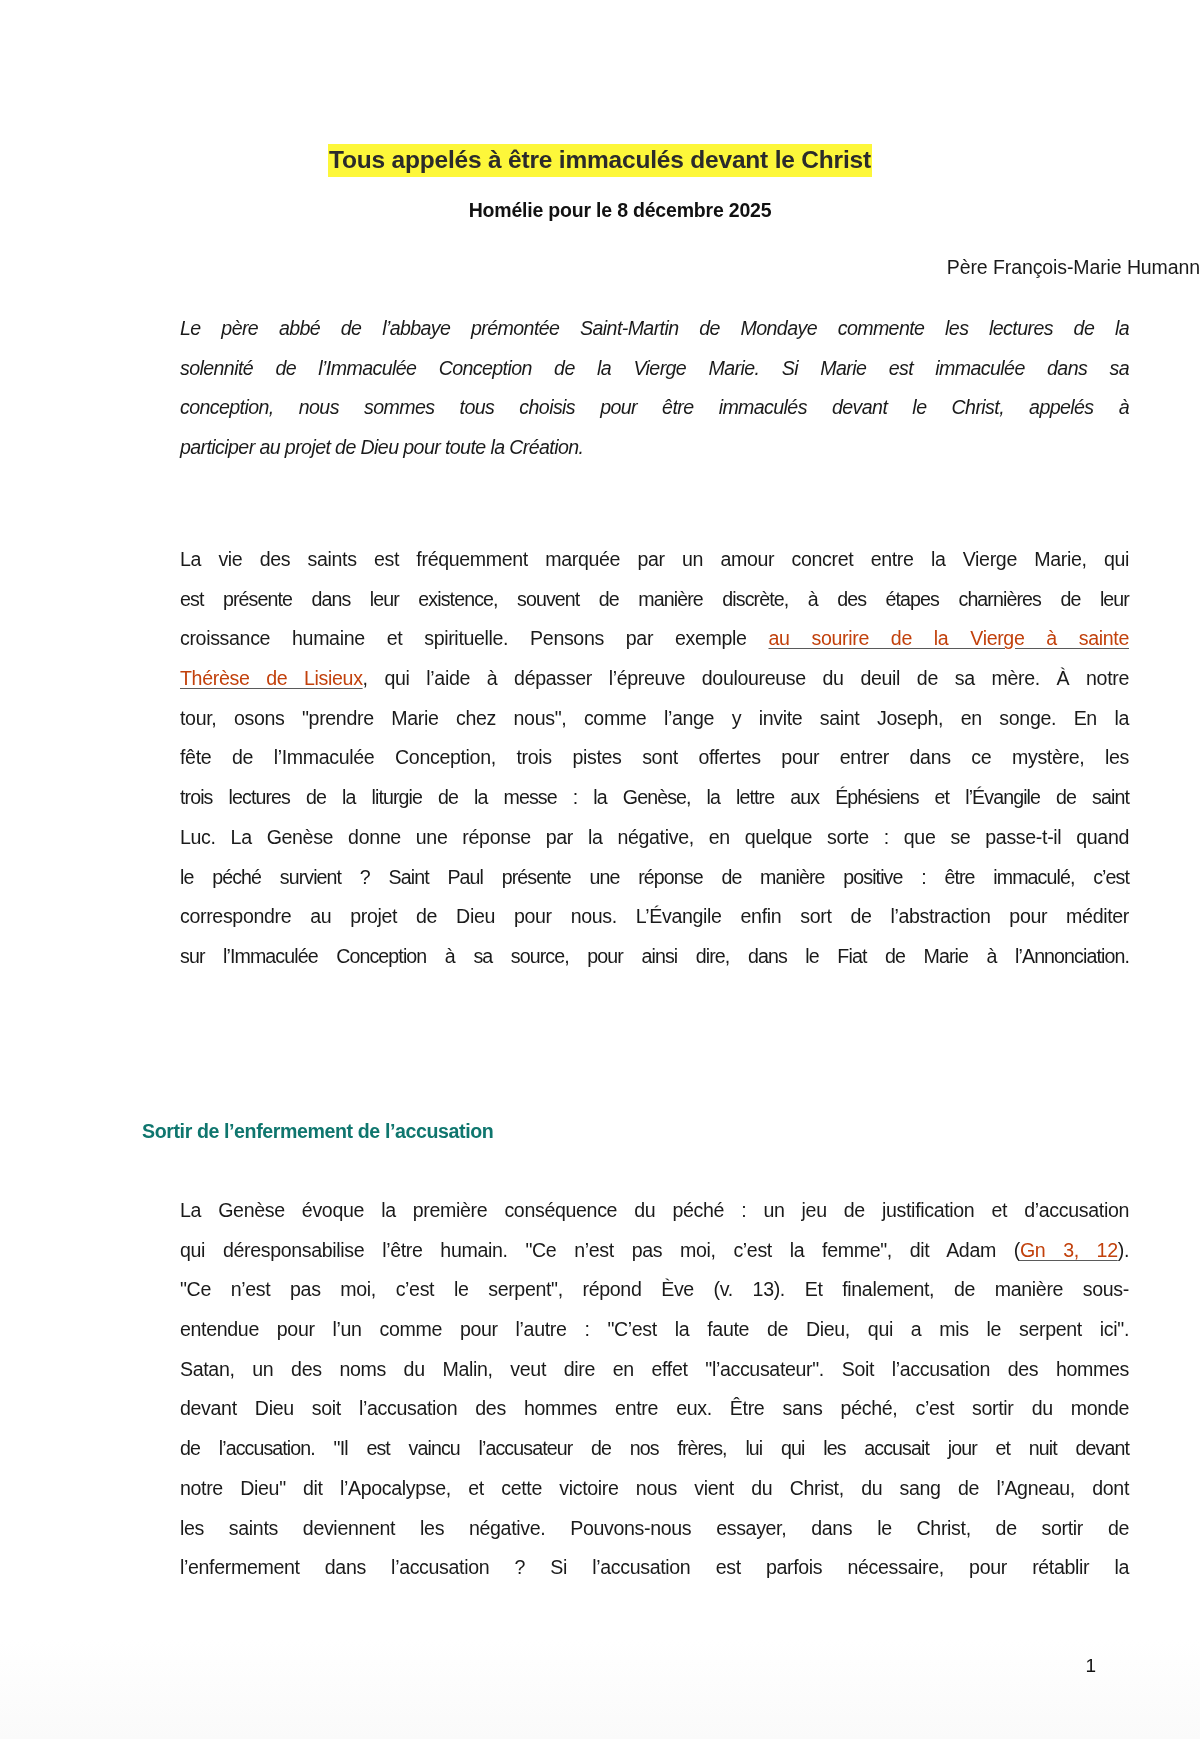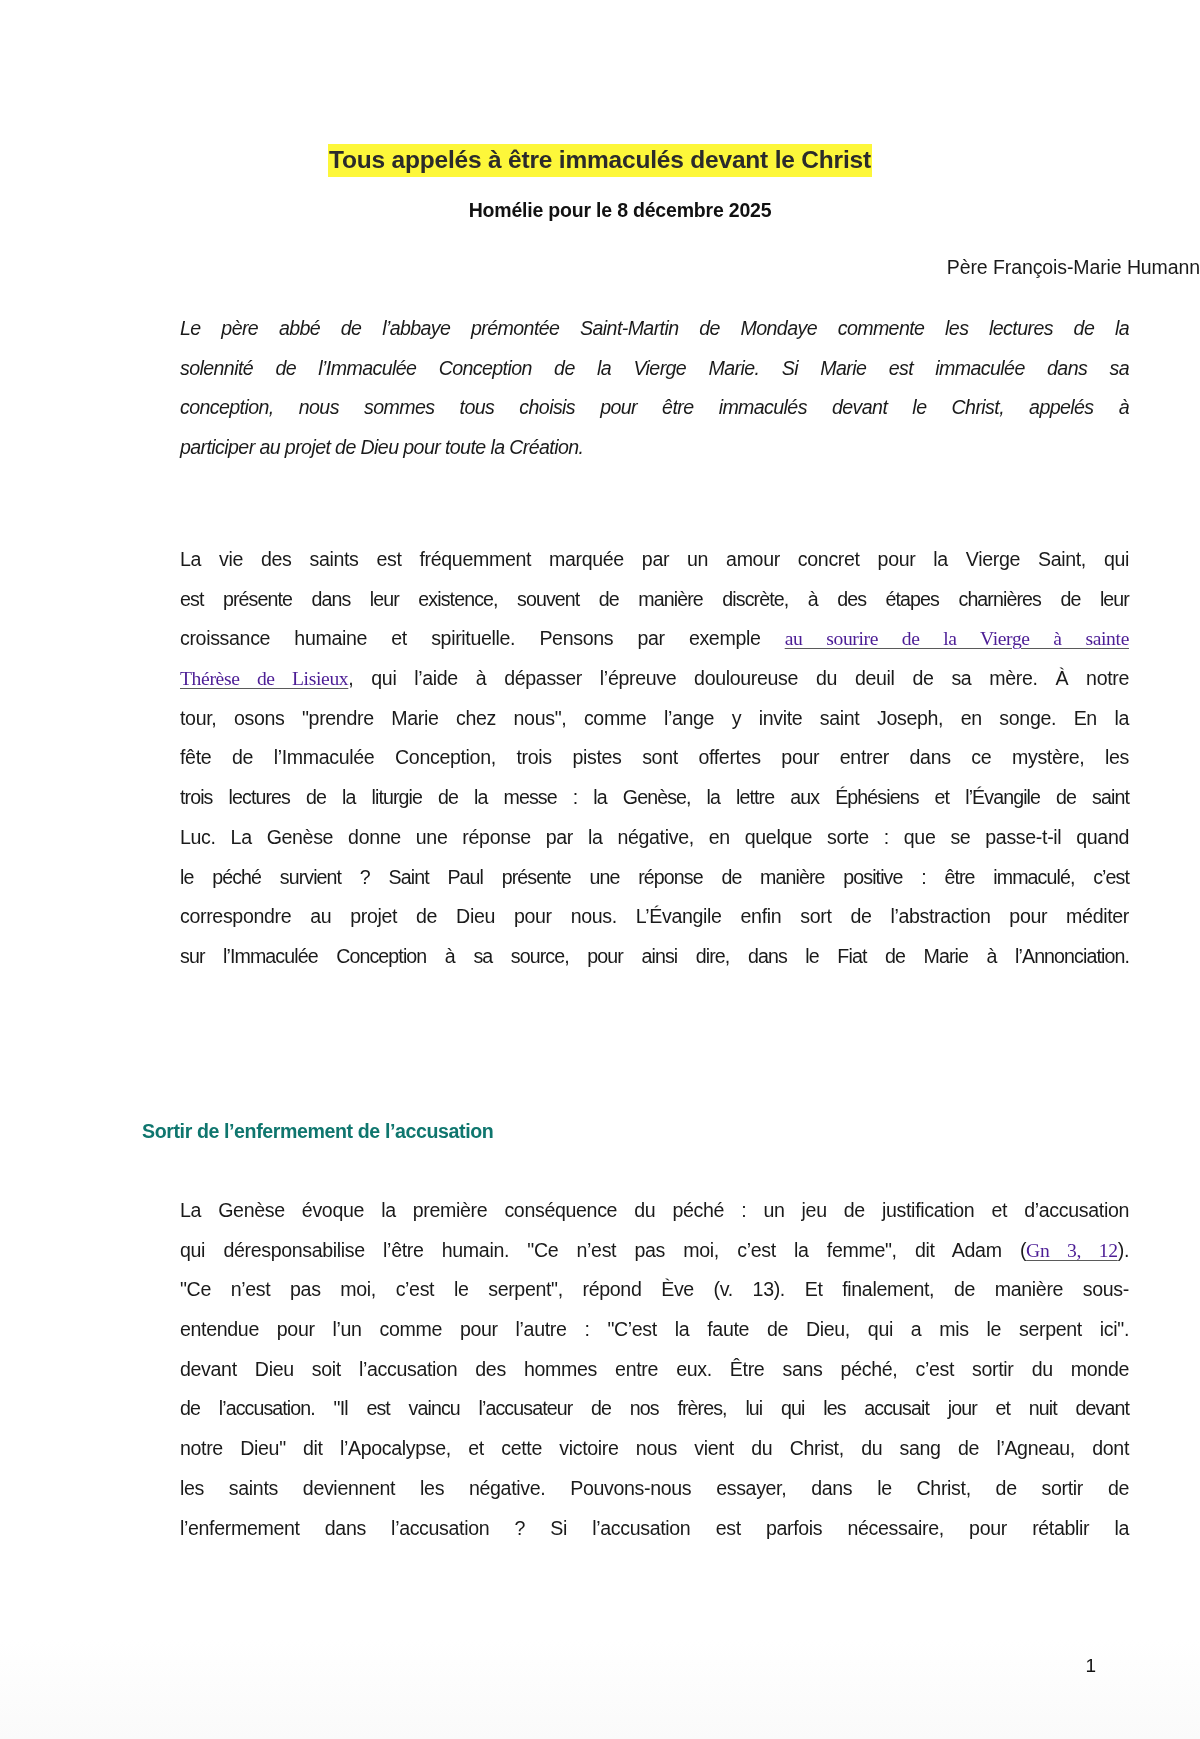--- a/index.html
+++ b/index.html
@@ -76,26 +76,25 @@
       text-align-last: left;
     }
     .line.tight {
       letter-spacing: -0.9px;
     }
     .italic .line {
       font-style: italic;
       letter-spacing: -0.6px;
     }
     .link {
-      color: #4c1d95;
+      color: #c2410c;
       text-decoration: underline;
       text-decoration-color: #5a5a5a;
       text-underline-offset: 3px;
       cursor: pointer;
-      font-family: Liberation Serif, serif;
     }
     .em { }
     .heading {
       position: absolute;
       left: 142px;
       top: 1120px;
       font-size: 19.6px;
       font-weight: bold;
       color: #0f766e;
       letter-spacing: -0.4px;
@@ -125,40 +124,41 @@
   <div class="center-line author">Père François-Marie Humann</div>
 
   <div class="para italic" style="top: 309px;">
     <span class="line">Le père abbé de l’abbaye prémontée Saint-Martin de Mondaye commente les lectures de la</span>
     <span class="line">solennité de l’Immaculée Conception de la Vierge Marie. Si Marie est immaculée dans sa</span>
     <span class="line">conception, nous sommes tous choisis pour être immaculés devant le Christ, appelés à</span>
     <span class="line last">participer au projet de Dieu pour toute la Création.</span>
   </div>
 
   <div class="para" style="top: 540px;">
-    <span class="line">La vie des saints est fréquemment marquée par un amour concret pour la Vierge Saint, qui</span>
+    <span class="line">La vie des saints est fréquemment marquée par un amour concret entre la Vierge Marie, qui</span>
     <span class="line tight">est présente dans leur existence, souvent de manière discrète, à des étapes charnières de leur</span>
     <span class="line"><span>croissance humaine et spirituelle. Pensons par exemple </span><a class="link">au sourire de la Vierge à sainte</a></span>
     <span class="line"><a class="link">Thérèse de Lisieux</a><span>, qui l’aide à dépasser l’épreuve douloureuse du deuil de sa mère. À notre</span></span>
     <span class="line">tour, osons "prendre Marie chez nous", comme l’ange y invite saint Joseph, en songe. En la</span>
     <span class="line">fête de l’Immaculée Conception, trois pistes sont offertes pour entrer dans ce mystère, les</span>
     <span class="line tight">trois lectures de la liturgie de la messe : la Genèse, la lettre aux Éphésiens et l’Évangile de saint</span>
     <span class="line">Luc. La Genèse donne une réponse par la négative, en quelque sorte : que se passe-t-il quand</span>
     <span class="line tight">le péché survient ? Saint Paul présente une réponse de manière positive : être immaculé, c’est</span>
     <span class="line">correspondre au projet de Dieu pour nous. L’Évangile enfin sort de l’abstraction pour méditer</span>
     <span class="line tight"><span>sur l’Immaculée Conception à sa source, pour ainsi dire, dans le </span><span class="em">Fiat</span><span> de Marie à l’Annonciation.</span></span>
   </div>
 
   <div class="heading">Sortir de l’enfermement de l’accusation</div>
 
   <div class="para" style="top: 1191px;">
     <span class="line">La Genèse évoque la première conséquence du péché : un jeu de justification et d’accusation</span>
     <span class="line"><span>qui déresponsabilise l’être humain. "Ce n’est pas moi, c’est la femme", dit Adam (</span><a class="link">Gn 3, 12</a><span>).</span></span>
     <span class="line">"Ce n’est pas moi, c’est le serpent", répond Ève (v. 13). Et finalement, de manière sous-</span>
     <span class="line">entendue pour l’un comme pour l’autre : "C’est la faute de Dieu, qui a mis le serpent ici".</span>
+    <span class="line">Satan, un des noms du Malin, veut dire en effet "l’accusateur". Soit l’accusation des hommes</span>
     <span class="line">devant Dieu soit l’accusation des hommes entre eux. Être sans péché, c’est sortir du monde</span>
     <span class="line tight">de l’accusation. "Il est vaincu l’accusateur de nos frères, lui qui les accusait jour et nuit devant</span>
     <span class="line">notre Dieu" dit l’Apocalypse, et cette victoire nous vient du Christ, du sang de l’Agneau, dont</span>
     <span class="line">les saints deviennent les négative. Pouvons-nous essayer, dans le Christ, de sortir de</span>
     <span class="line">l’enfermement dans l’accusation ? Si l’accusation est parfois nécessaire, pour rétablir la</span>
   </div>
 
   <div class="page-number">1</div>
 
 </div>

